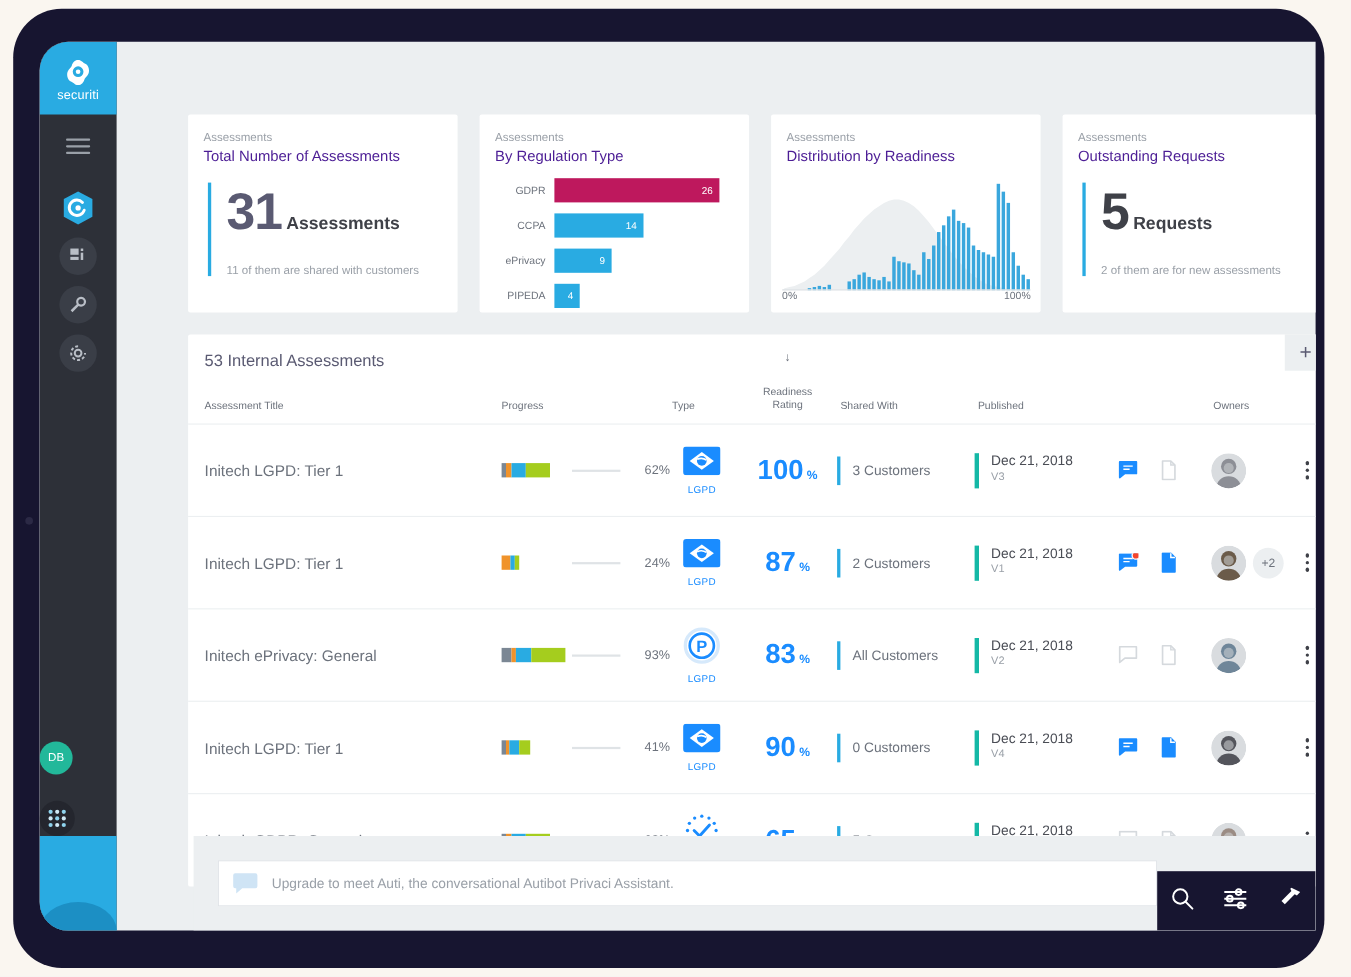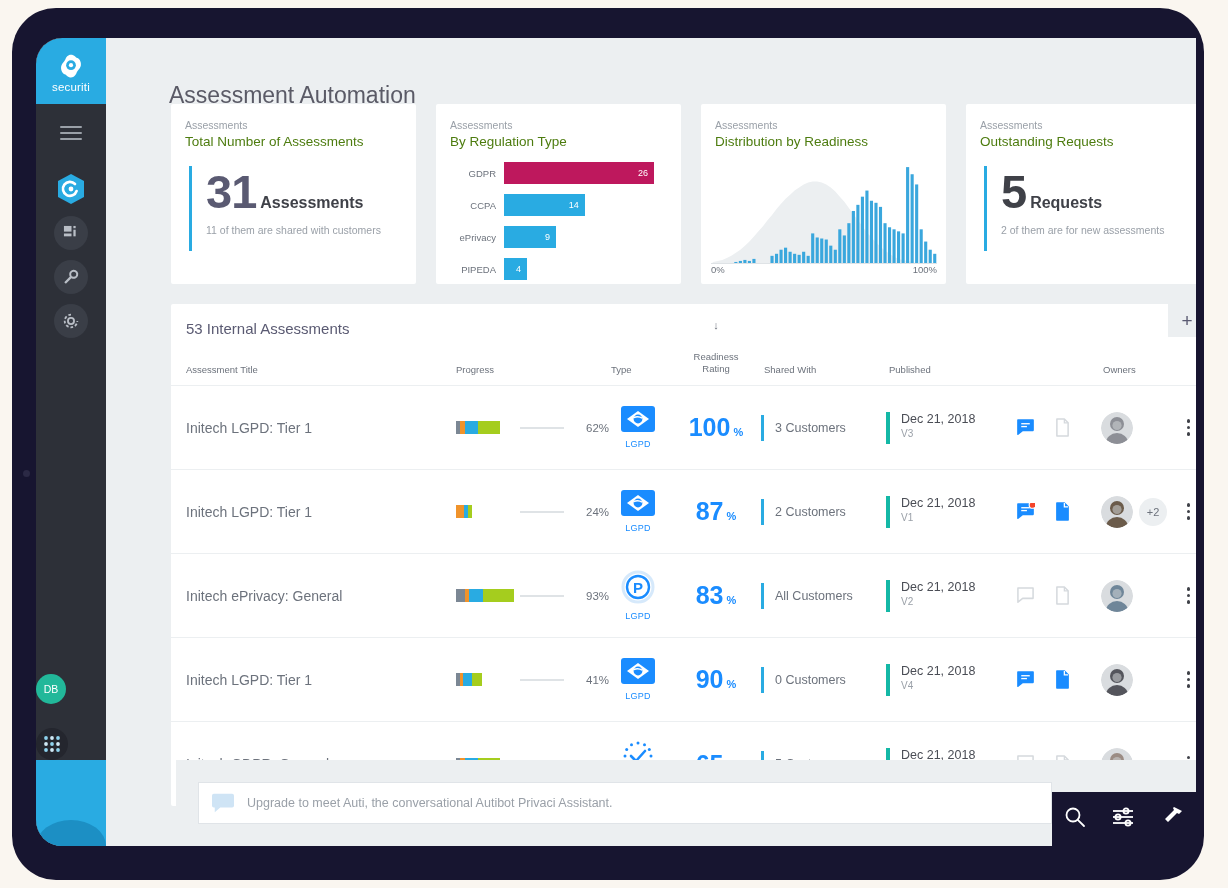--- a/index.html
+++ b/index.html
@@ -87,25 +87,25 @@
     position: absolute; left: 63px; top: 44px;
     font-size: 23px; color: #5a5a66; font-weight: 400;
   }
   
   #cards { position: absolute; left: 65px; top: 66px; display: flex; gap: 20px; }
   .card {
     width: 245px; height: 180px; background: #fff; position: relative;
     border-radius: 2px;
   }
   .card .kicker { position: absolute; left: 14px; top: 15px; font-size: 10.5px; color: #9aa0a8; }
-  .card .ctitle { position: absolute; left: 14px; top: 30px; font-size: 13.5px; color: #4d7c0f; }
+  .card .ctitle { position: absolute; left: 14px; top: 30px; font-size: 13.5px; color: #4c1d95; }
   .big-wrap { position: absolute; left: 18px; top: 62px; border-left: 3px solid #29abe2; padding-left: 14px; height: 85px; }
   .big-num { font-size: 47px; color: #5a5a72; font-weight: 700; line-height: 52px; letter-spacing: -1px; }
   .big-unit { font-size: 16px; color: #3f4148; font-weight: 700; margin-left: 4px; }
-  .big-sub { font-size: 10.5px; color: #9aa0a8; margin-top: 6px; }
+  .big-sub { font-size: 10.5px; color: #9aa0a8; margin-top: 22px; }
   
   .reg-rows { position: absolute; left: 12px; top: 58px; width: 220px; }
   .reg-row { display: flex; align-items: center; height: 22px; margin-bottom: 10px; }
   .reg-label { width: 56px; text-align: right; font-size: 9.5px; color: #6c727c; padding-right: 8px; }
   .reg-bar { height: 22px; background: #29abe2; display: flex; align-items: center; justify-content: flex-end; }
   .reg-bar span { color: #fff; font-size: 9px; padding-right: 6px; }
   
   .hist { position: absolute; left: 10px; top: 52px; width: 226px; height: 108px; }
   .hist svg { display: block; }
   .hist-axis { position: absolute; left: 10px; top: 160px; width: 226px; display: flex; justify-content: space-between; font-size: 9.5px; color: #6c727c; }
@@ -232,21 +232,20 @@
               <circle cx="15" cy="15" r="1.9" fill="#8fd3ee"></circle>
           </svg>
         </div>
       </div>
       <div id="side-foot">
           <div class="wave"></div>
         </div>
     </div>
 
     <div id="main">
-      <div id="page-title">Assessment Automation</div>
 
       <div id="cards">
 
         <div class="card">
           <div class="kicker">Assessments</div>
           <div class="ctitle">Total Number of Assessments</div>
           <div class="big-wrap">
             <div><span class="big-num">31</span><span class="big-unit">Assessments</span></div>
             <div class="big-sub">11 of them are shared with customers</div>
           </div>

